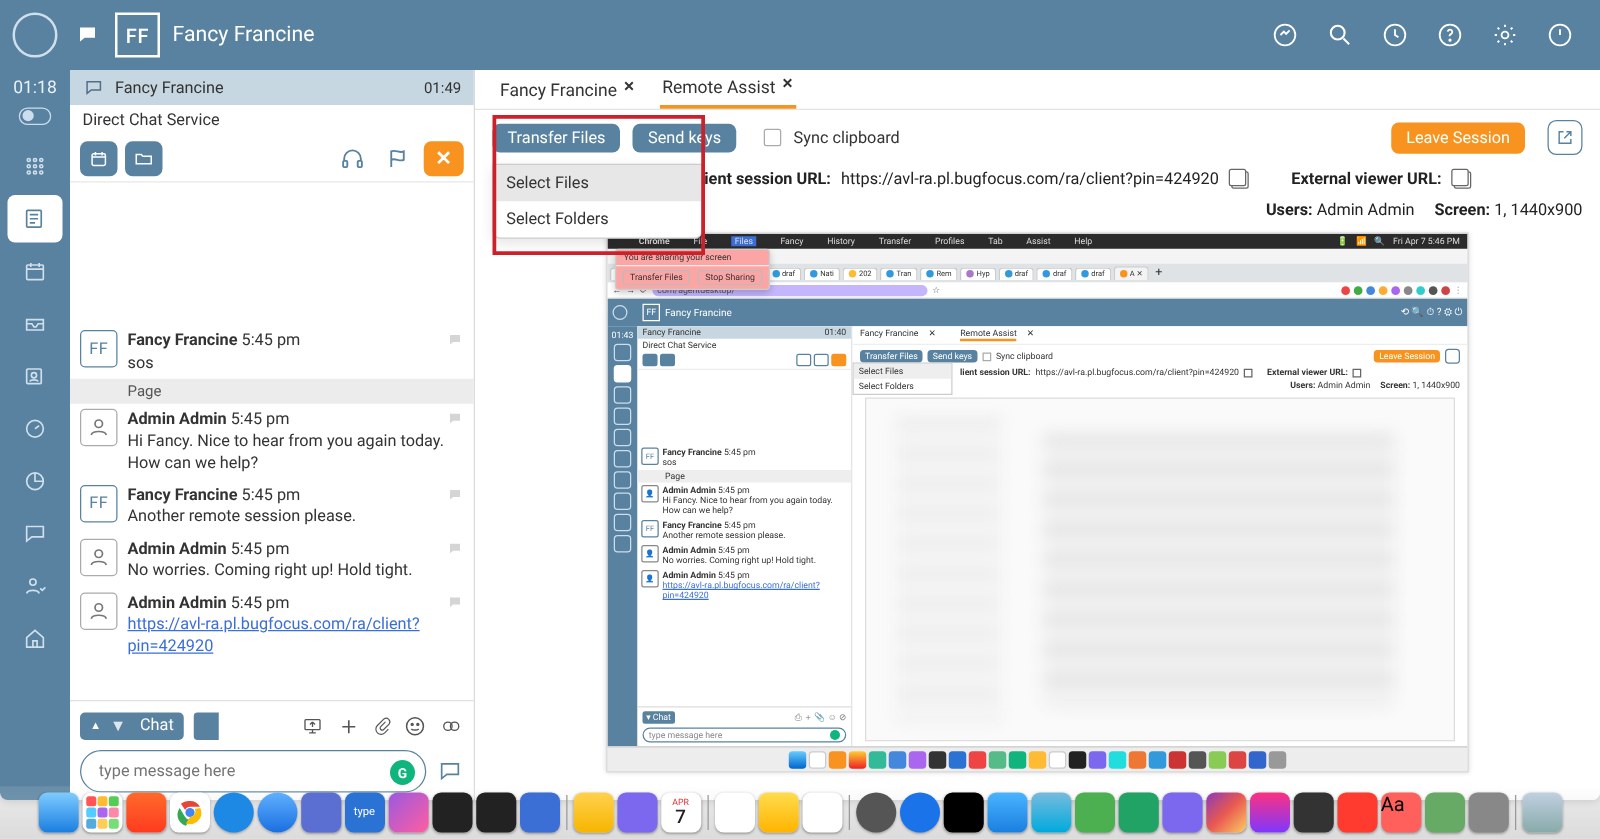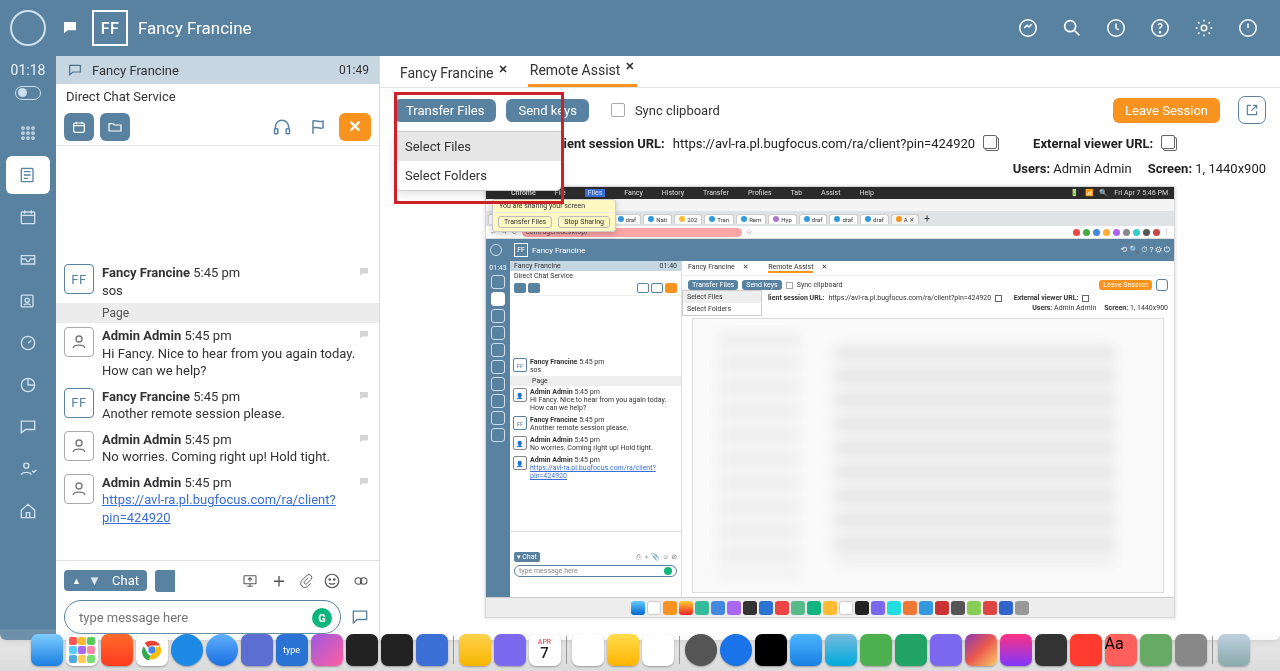--- a/index.html
+++ b/index.html
@@ -90,29 +90,29 @@
 .dropdown { position:absolute; left:0; top:32px; width:168px; background:#fff; border:1px solid #ccc; border-radius:0 0 6px 6px; overflow:hidden; z-index:5; box-shadow: 0 4px 10px rgba(0,0,0,.1);}
 .dropdown .dd-item { padding:7px 10px; font-size:13px; color:#333; cursor:pointer;}
 .dropdown .dd-item.sel { background:#e7e7e7;}
 .redbox { position:absolute; left:0; top:-7px; width:170px; height:112px; border:3px solid #cc202a; pointer-events:none; z-index:6;}
 
 .screenview { flex:1; display:flex; align-items:flex-start; justify-content:center; padding-top:2px; background:#fff; overflow:hidden;}
 .remote { width: 690px; height: 432px; background: #f4f4f4; border:1px solid #d6d6d6; box-shadow: 0 0 4px rgba(0,0,0,.15); position:relative; font-size:7px; color:#333; overflow:hidden;}
 .remote .menubar { height:12px; background:#2b2b2b; display:flex; align-items:center; padding:0 6px; gap:19px; color:#ddd; font-size:7px;}
 .remote .menubar .apple { font-size:9px;}
 .remote .menubar .r { margin-left:auto; display:flex; gap:6px; align-items:center;}
-.remote .share { position:absolute; top:12px; left:6px; background:#fef9c3; border:1px solid #ccc; border-radius:3px; box-shadow: 0 2px 6px rgba(0,0,0,.2); font-size:7px; z-index:3;}
+.remote .share { position:absolute; top:12px; left:6px; background:#fca5a5; border:1px solid #ccc; border-radius:3px; box-shadow: 0 2px 6px rgba(0,0,0,.2); font-size:7px; z-index:3;}
 .remote .share .sh1 { padding:2px 6px; border-bottom:1px solid #eee;}
 .remote .share .sh2 { display:flex; gap:6px; padding:3px 5px;}
 .remote .share .sbtn { border:1px solid #bbb; border-radius:3px; padding:1px 5px; font-size:7px;}
 .remote .chrome-tabs { height:15px; background:#dfe3e6; margin-top:12px; display:flex; align-items:center; gap:2px; padding:0 2px; overflow:hidden; font-size:6px;}
 .remote .chrome-tabs .ct { background:#fff; border-radius:3px 3px 0 0; padding:1px 4px; white-space:nowrap; border:1px solid #ccc; border-bottom:0; display:flex; gap:2px; align-items:center;}
 .remote .chrome-tabs .ci { width:6px; height:6px; border-radius:50%; background:#888;}
 .remote .urlbar { height:13px; background:#fff; border-bottom:1px solid #ddd; display:flex; align-items:center; gap:4px; padding:0 4px; font-size:7px; color:#555;}
-.remote .urlbar .urlfield { flex:0 0 220px; background:#fca5a5; border-radius:6px; padding:0 4px; height:9px; display:flex; align-items:center;}
+.remote .urlbar .urlfield { flex:0 0 220px; background:#c4b5fd; border-radius:6px; padding:0 4px; height:9px; display:flex; align-items:center;}
 .remote .urlbar .ext { margin-left:auto; display:flex; gap:3px; align-items:center;}
 .remote .urlbar .ext .dot { width:7px; height:7px; border-radius:50%; }
 .remote .yellow { height:12px; background:#fdf3cd; color:#7d6b22; font-size:7px; padding:1px 6px; display:flex; align-items:center;}
 .remote .inner { position:relative; height: calc(100% - 12px - 15px - 13px - 12px - 20px); display:flex;}
 .remote .inner .ileft { width:24px; background:#5882a0;}
 .remote .inner .irail { display:flex; flex-direction:column; align-items:center; gap:3px; padding-top:3px;}
 .remote .inner .irail .ic { width:14px; height:14px; border:1px solid #cde; border-radius:3px;}
 .remote .inner .irail .tclock { color:#fff; font-size:7px;}
 .remote .inner .ichat { width:172px; background:#fff; border-right:1px solid #ddd; display:flex; flex-direction:column; font-size:7px;}
 .remote .inner .imain { flex:1; background:#fff; display:flex; flex-direction:column;}
@@ -120,21 +120,21 @@
 .remote .dock .di { width:14px; height:14px; border-radius:3px; }
 .remote .blur { position:absolute; filter: blur(6px); background: repeating-linear-gradient(#e6e6e6 0 12px, #f3f3f3 12px 24px);}
 .remote .ichat .ih { background:#c7d7e1; padding:1px 4px; display:flex;}
 .remote .ichat .isub { padding:1px 4px;}
 .remote .ichat .itool { padding:2px 4px; display:flex; gap:2px; border-bottom:1px solid #eee;}
 .remote .ichat .itool .isq { width:12px; height:10px; border-radius:2px; background:#5882a0;}
 .remote .ichat .itool .iclose { width:12px; height:10px; background:#f7931e; border-radius:2px; margin-left:auto;}
 .remote .ichat .imsg { display:flex; gap:3px; padding:2px 3px;}
 .remote .ichat .iav { width:14px; height:14px; border:1px solid #888; border-radius:2px; font-size:6px; display:flex; align-items:center; justify-content:center; flex-shrink:0;}
 .remote .ichat .ipage { background:#eee; padding:1px 4px 1px 22px; font-size:7px;}
-.remote .ichat .ifoot { margin-top:auto; border-top:1px solid #ddd; padding:20px 4px;}
+.remote .ichat .ifoot { margin-top:auto; border-top:1px solid #ddd; padding:3px 4px;}
 .remote .ichat .ifoot .icbtn { background:#5882a0; color:#fff; border-radius:2px; padding:1px 3px; font-size:7px;}
 .remote .ichat .ifoot .iin { margin-top:3px; border:1px solid #5882a0; border-radius:8px; padding:1px 4px; color:#888; display:flex;}
 .remote .imain .itabs { display:flex; gap:8px; padding:2px 6px; border-bottom:1px solid #eee; font-size:7px;}
 .remote .imain .itabs .active { border-bottom:2px solid #f7931e;}
 .remote .imain .ibar2 { display:flex; gap:4px; padding:3px 6px; align-items:center; font-size:7px;}
 .remote .imain .ibar2 .ipill { background:#5882a0; color:#fff; padding:1px 4px; border-radius:3px;}
 .remote .imain .ibar2 .ileave { margin-left:auto; background:#f7931e; color:#fff; padding:1px 4px; border-radius:3px;}
 .remote .imain .ibar2 .ipop { width:12px; height:12px; border:1px solid #5882a0; border-radius:3px;}
 .remote .imain .idd { border:1px solid #ccc; width:80px; font-size:7px;}
 .remote .imain .idd div { padding:2px 4px;}

